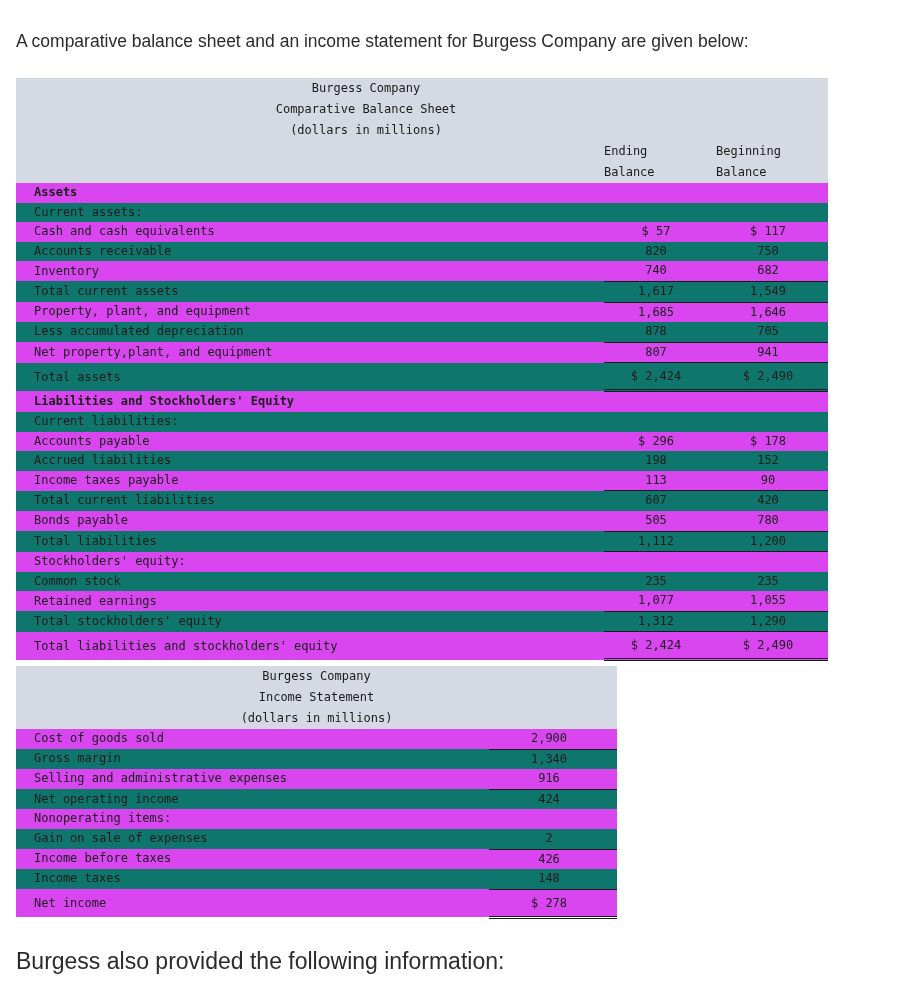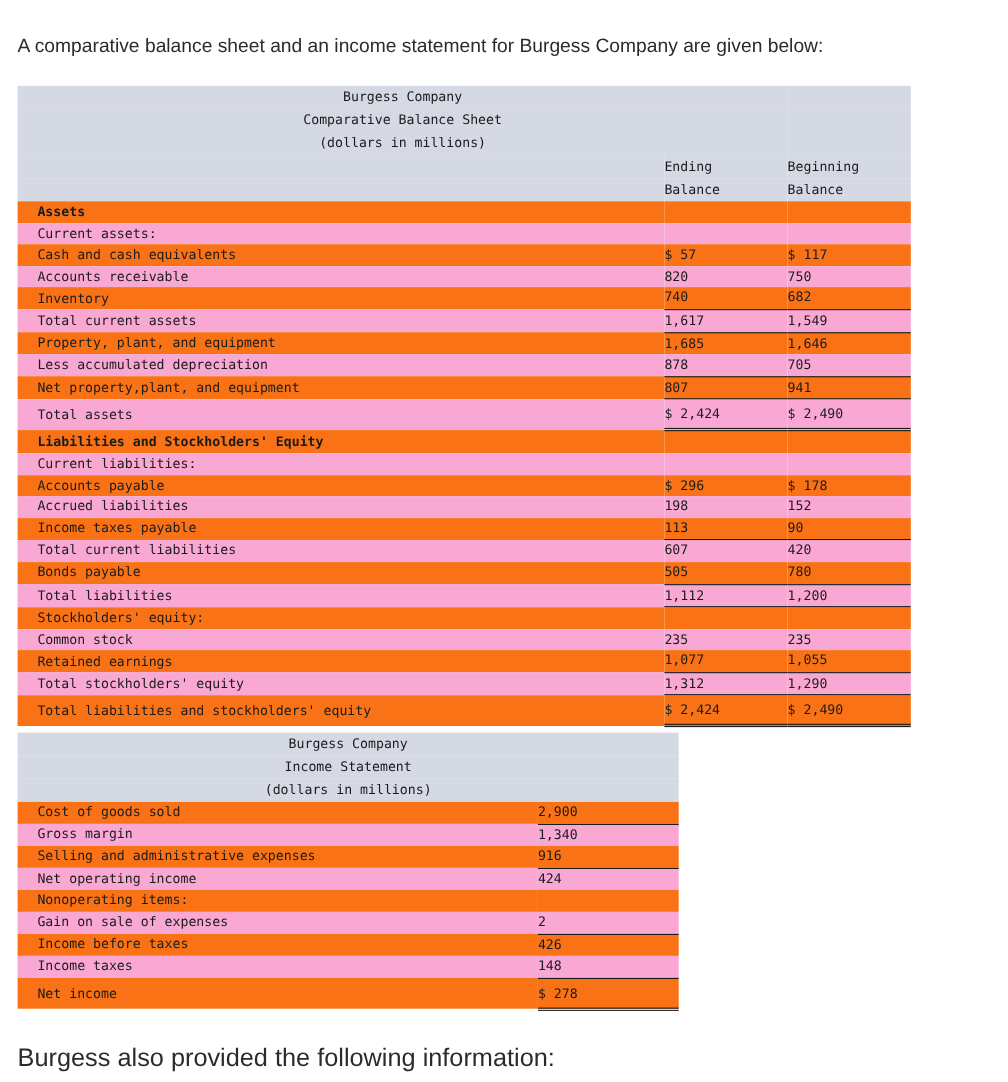--- a/index.html
+++ b/index.html
@@ -64,32 +64,32 @@
     line-height: 21px;
   }
   .hdr-block td { background: #d5d9e3; }
   .hdr-colname {
     background: #d5d9e3;
     height: 21px;
     line-height: 21px;
   }
 
   
-  tr.shade td { background: #f97316; }
-  tr.plain td { background: #f9a8d4; }
+  tr.shade td { background: #d946ef; }
+  tr.plain td { background: #0f766e; }
 
   td.label {
     height: 19.6px;
     line-height: 19.6px;
     padding-left: 18px;
   }
   td.num {
     height: 19.6px;
     line-height: 19.6px;
-    text-align: left;
+    text-align: center;
     padding-right: 8px;
   }
 
   
   .ind0 { padding-left: 18px; }
   .ind1 { padding-left: 36px; }
 
   .bold { font-weight: bold; }
   td.rule-bot { border-bottom: 1.3px solid #1b1b1b; }
   td.rule-dbl { border-bottom: 3.5px double #1b1b1b; }

